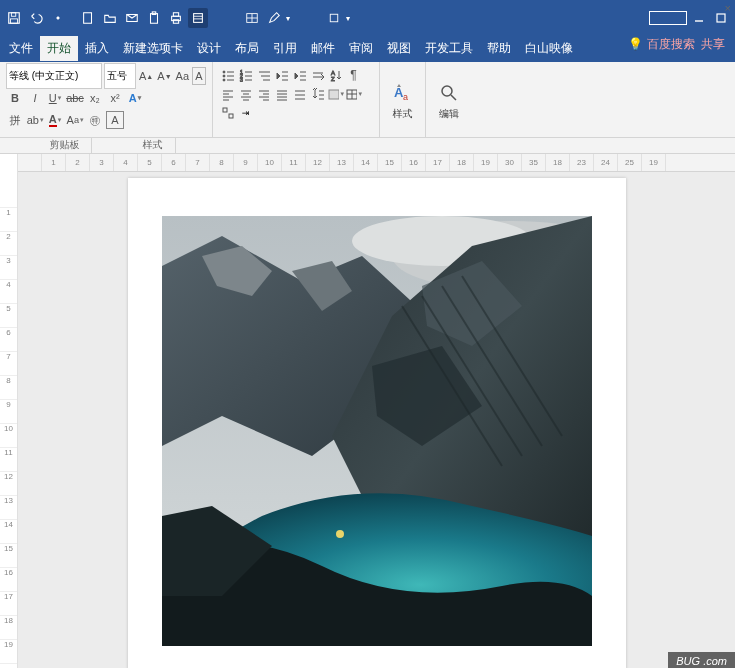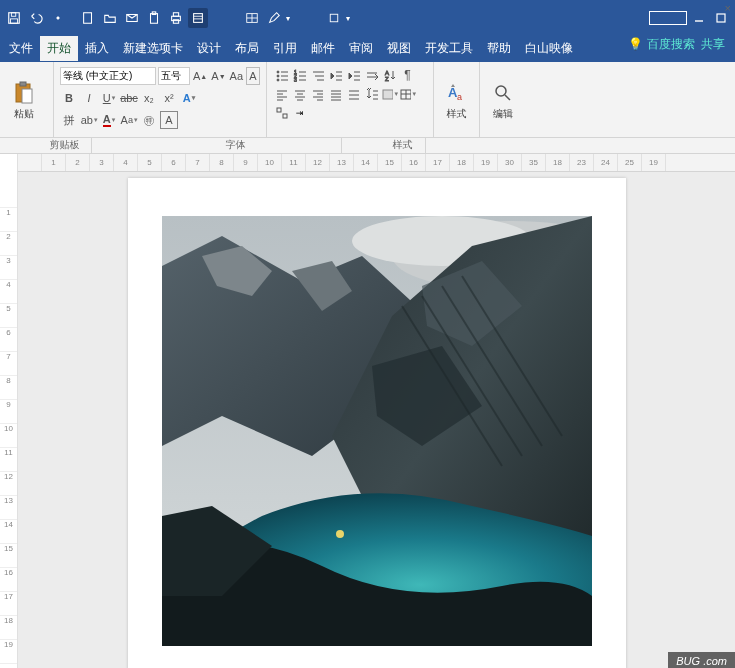--- a/index.html
+++ b/index.html
@@ -7,30 +7,30 @@
 .titlebar{background:#2b579a;height:36px;display:flex;align-items:center;padding:0 4px;gap:2px;}
 .tb-btn{width:20px;height:20px;display:flex;align-items:center;justify-content:center;color:#fff;border-radius:2px;}
 .tb-btn svg{stroke:#fff;fill:none;}
 .tb-sep{width:6px;}
 .tb-right{margin-left:auto;display:flex;gap:2px;align-items:center;}
 .tb-rect{border:1px solid #fff;width:38px;height:14px;}
 .tabbar{background:#2b579a;height:26px;display:flex;align-items:flex-start;padding:0 2px;}
 .tab{color:#fff;font-size:12px;padding:4px 7px;cursor:pointer;}
 .tab.active{background:#f3f3f3;color:#14532d;}
 .tab-extra{margin-left:auto;display:flex;align-items:center;gap:6px;padding-right:8px;}
-.tab-extra span{color:#5eead4;font-size:12px;}
+.tab-extra span{color:#fca5a5;font-size:12px;}
 .ribbon{background:#f3f3f3;height:76px;border-bottom:1px solid #d4d4d4;display:flex;position:relative;}
 .rgroup{border-right:1px solid #d4d4d4;padding:2px 6px 0 6px;display:flex;flex-direction:column;}
 .rgroup-body{flex:1;display:flex;gap:4px;}
 .rbig{display:flex;flex-direction:column;align-items:center;justify-content:center;width:36px;gap:2px;}
 .rbig-icon{width:24px;height:24px;display:flex;align-items:center;justify-content:center;}
 .rbig-lab{font-size:10px;color:#444;}
 .fontbox{display:flex;flex-direction:column;gap:2px;padding-top:2px;width:200px;}
 .frow{display:flex;align-items:center;gap:2px;height:20px;}
-.fin{border:1px solid #ccc;background:#fff;height:18px;font-size:10px;padding:4px 2px;}
+.fin{border:1px solid #ccc;background:#fff;height:18px;font-size:10px;padding:12px 2px;}
 .ico{width:18px;height:18px;display:flex;align-items:center;justify-content:center;color:#555;font-size:11px;border:1px solid transparent;}
 .parabox{display:flex;flex-direction:column;gap:2px;padding-top:2px;width:154px;}
 .prow{display:flex;gap:1px;}
 .pi{width:17px;height:17px;display:flex;align-items:center;justify-content:center;}
 .pi svg{stroke:#555;}
 .labelrow{background:#f3f3f3;height:16px;display:flex;font-size:10px;color:#666;border-bottom:1px solid #d4d4d4;}
 .lseg{border-right:1px solid #d4d4d4;text-align:center;line-height:14px;margin-left:38px;}
 .closex{position:absolute;right:4px;top:2px;font-size:11px;color:#666;}
 .docarea{display:flex;height:516px;background:#fff;position:relative;}
 .vruler{width:18px;background:#fff;border-right:1px solid #e0e0e0;padding-top:30px;}
@@ -154,34 +154,20 @@
   <div class="tab">帮助</div>
   <div class="tab">白山映像</div>
   <div class="tab-extra">
     <span>💡 <span>百度搜索</span></span>
     <span>共享</span>
   </div>
 </div>
 
 <div class="ribbon">
 
-  <div class="rgroup" style="width:54px">
-    <div class="rgroup-body">
-      <div class="rbig">
-        <div class="rbig-icon">
-            <svg width="22" height="24" viewBox="0 0 22 24">
-              <rect x="3" y="3" width="14" height="18" fill="#c9872b" stroke="#9b6a20"></rect>
-              <rect x="7" y="1" width="6" height="4" fill="#888" stroke="#666"></rect>
-              <rect x="9" y="8" width="10" height="14" fill="#fff" stroke="#888"></rect>
-            </svg>
-          </div>
-        <div class="rbig-lab">粘贴</div>
-      </div>
-    </div>
-  </div>
 
   <div class="rgroup">
     <div class="fontbox">
       <div class="frow">
         <input class="fin" style="width: 96px;" value="等线 (中文正文)">
         <input class="fin" style="width: 32px;" value="五号">
         <div class="ico">A<sup style="font-size:7px">▲</sup></div>
         <div class="ico">A<sub style="font-size:7px">▼</sub></div>
         <div class="ico">Aa</div>
         <div class="ico" style="border:1px solid #bbb">A</div>
@@ -384,21 +370,20 @@
             </svg>
           </div>
         <div class="rbig-lab">编辑</div>
       </div>
     </div>
   </div>
 </div>
 
 <div class="labelrow">
   <div class="lseg" style="width:54px">剪贴板</div>
-  <div class="lseg" style="width:212px">字体</div>
   <div class="lseg" style="width:46px">样式</div>
   <div class="lseg" style="width:46px;border:none"></div>
   <span class="closex">×</span>
 </div>
 
 <div class="docarea">
   <div class="hruler">
     <div class="hrt"></div>
       <div class="hrt">1</div>
       <div class="hrt">2</div>

